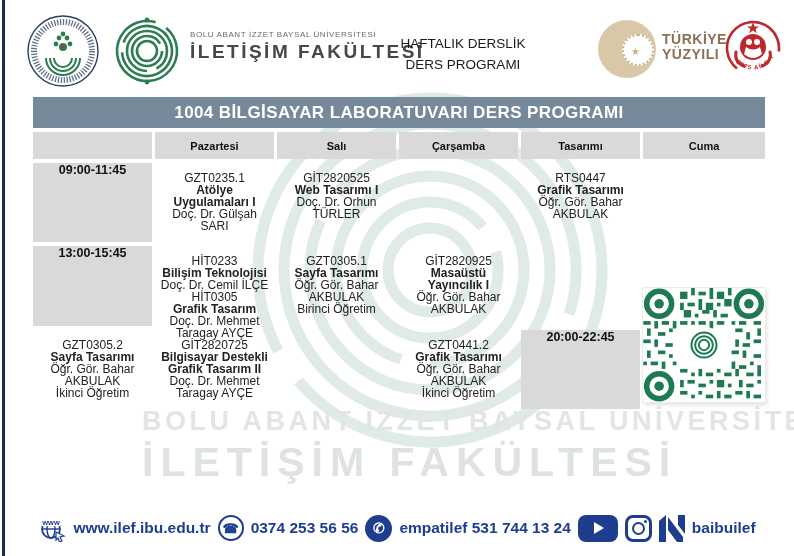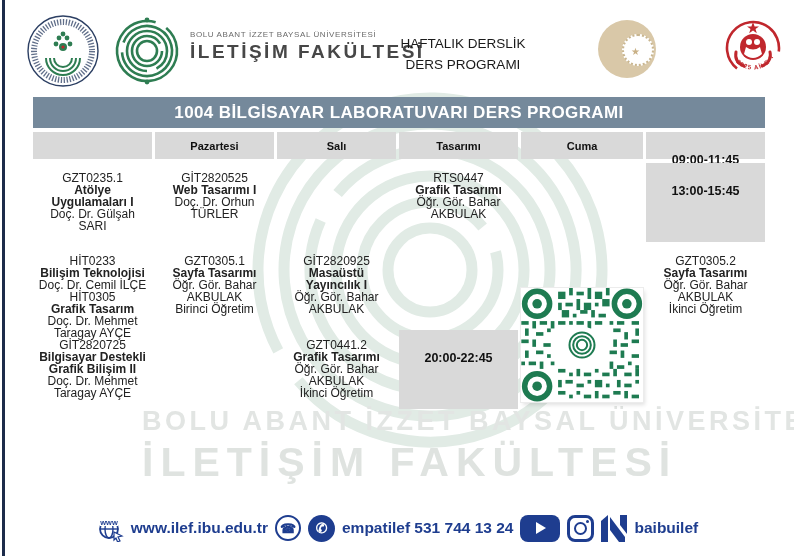--- a/index.html
+++ b/index.html
@@ -37,21 +37,21 @@
 
   
   .grid{position:absolute;left:33px;top:97px;width:732px;z-index:1;
     display:grid;grid-template-columns:repeat(6,1fr);
     grid-template-rows:31px 27px 79px 80px 79px 79px;
     column-gap:3px;row-gap:4px;}
   .titlebar{grid-column:1/-1;background:#75899b;color:#fff;display:flex;align-items:center;justify-content:center;
     font-size:17px;font-weight:bold;letter-spacing:.4px;}
   .daycell{background:#d9d9d9;display:flex;align-items:center;justify-content:center;
     font-size:11px;font-weight:bold;color:#111;}
-  .timecell{background:#d9d9d9;text-align:center;padding-top:21px;box-sizing:border-box;
+  .timecell{background:#d9d9d9;text-align:center;box-sizing:border-box;
     font-size:12.5px;font-weight:bold;color:#111;}
   .ccell{padding-top:9px;box-sizing:border-box;text-align:center;font-size:12px;line-height:12px;color:#222;}
   .ccell .inner{width:110px;margin:0 auto;}
   .ccell .cname{font-weight:bold;}
   .span2{grid-row:span 2;}
   .qrcell{display:flex;align-items:flex-start;justify-content:center;padding-top:42px;box-sizing:border-box;}
   .qrbox{width:122px;height:114px;background:#fff;box-shadow:0 0 0 1px #ececec,2px 3px 4px rgba(0,0,0,.12);}
 
   
   .footer{position:absolute;left:0;top:505px;width:794px;height:46px;z-index:2;
@@ -130,20 +130,24 @@
 
   <div class="doc-title">
     <div>HAFTALIK DERSLİK</div>
     <div>DERS PROGRAMI</div>
   </div>
 
   <div class="ty-logo">
     <div class="ty-circle"></div>
     <div class="ty-moon"></div>
     <div class="ty-star">★</div>
+    <div class="ty-text">
+      <div>TÜRKİYE</div>
+      <div>YÜZYILI</div>
+    </div>
   </div>
 
   <svg class="aile-logo" viewBox="0 0 62 64">
     <circle cx="31" cy="30" r="26" fill="#fff" stroke="#c0272d" stroke-width="2.6" stroke-dasharray="108 56" transform="rotate(128 31 30)"></circle>
     <polygon points="31,4 32.6,8.4 37,8.4 33.5,11 34.8,15.2 31,12.6 27.2,15.2 28.5,11 25,8.4 29.4,8.4" fill="#c0272d"></polygon>
     <circle cx="31" cy="29" r="13" fill="#c0272d"></circle>
     <circle cx="27" cy="24" r="3" fill="#fff"></circle>
       <circle cx="35" cy="24" r="3" fill="#fff"></circle>
     <path d="M22 36 q9 8 18 0 l-2 -7 q-7 5 -14 0 Z" fill="#fff"></path>
     <path d="M14 34 q-2 10 8 14" fill="none" stroke="#c0272d" stroke-width="3" stroke-linecap="round"></path>
@@ -155,20 +159,21 @@
   </svg>
 </div>
 
 <div class="grid">
 
   <div class="titlebar">1004 BİLGİSAYAR LABORATUVARI DERS PROGRAMI</div>
 
   <div class="daycell"></div>
   <div class="daycell">Pazartesi</div>
   <div class="daycell">Salı</div>
+  <div class="daycell">Çarşamba</div>
   <div class="daycell">Tasarımı</div>
   <div class="daycell">Cuma</div>
 
   <div class="timecell">09:00-11:45</div>
   <div class="ccell">
       <div class="inner">
     <div>GZT0235.1</div>
     <div class="cname">Atölye Uygulamaları I</div>
     <div>Doç. Dr. Gülşah SARI</div>
   </div>
@@ -193,21 +198,21 @@
   <div class="timecell">13:00-15:45</div>
   <div class="ccell span2">
       <div class="inner">
     <div>HİT0233</div>
     <div class="cname">Bilişim Teknolojisi</div>
     <div>Doç. Dr. Cemil İLÇE</div>
     <div>HİT0305</div>
     <div class="cname">Grafik Tasarım</div>
     <div>Doç. Dr. Mehmet Taragay AYÇE</div>
     <div>GİT2820725</div>
-    <div class="cname">Bilgisayar Destekli Grafik Bilişim II</div>
+    <div class="cname">Bilgisayar Destekli Grafik Tasarım II</div>
     <div>Doç. Dr. Mehmet Taragay AYÇE</div>
   </div>
     </div>
   <div class="ccell">
       <div class="inner">
     <div>GZT0305.1</div>
     <div class="cname">Sayfa Tasarımı</div>
     <div>Öğr. Gör. Bahar AKBULAK</div>
     <div>Birinci Öğretim</div>
   </div>
@@ -353,20 +358,21 @@
       <circle cx="13" cy="15" r="9" fill="none" stroke="#1e3d8f" stroke-width="1.8"></circle>
       <ellipse cx="13" cy="15" rx="4" ry="9" fill="none" stroke="#1e3d8f" stroke-width="1.4"></ellipse>
       <line x1="4" y1="15" x2="22" y2="15" stroke="#1e3d8f" stroke-width="1.4"></line>
       <rect x="4" y="4" width="18" height="8" fill="#fff"></rect>
       <text x="13" y="10.5" font-size="7.5" font-weight="bold" fill="#1e3d8f" text-anchor="middle">www</text>
       <polygon points="18,18 26,22 22,23 24,27 21.5,27.8 20,24 18,26" fill="#fff" stroke="#1e3d8f" stroke-width="1.2"></polygon>
     </svg>
   </span>
   <span>www.ilef.ibu.edu.tr</span>
   <span class="fico circ-ico">☎</span>
+  <span>0374 253 56 56</span>
   <span class="fico wa-ico">✆</span>
   <span>empatilef 531 744 13 24</span>
   <span class="fico yt-ico">
       <span class="tri"></span>
     </span>
   <span class="fico ig-ico">
       <span class="lens"></span>
       <span class="dot"></span>
     </span>
   <span class="fico">

